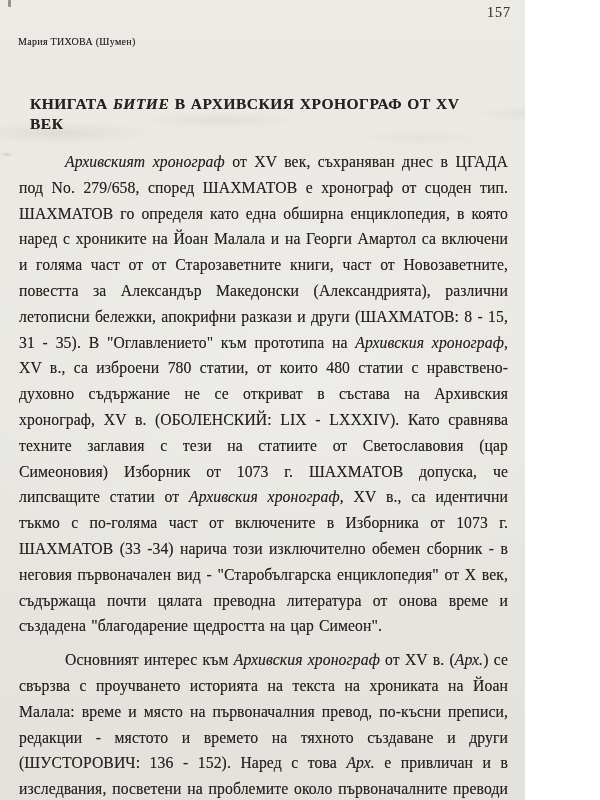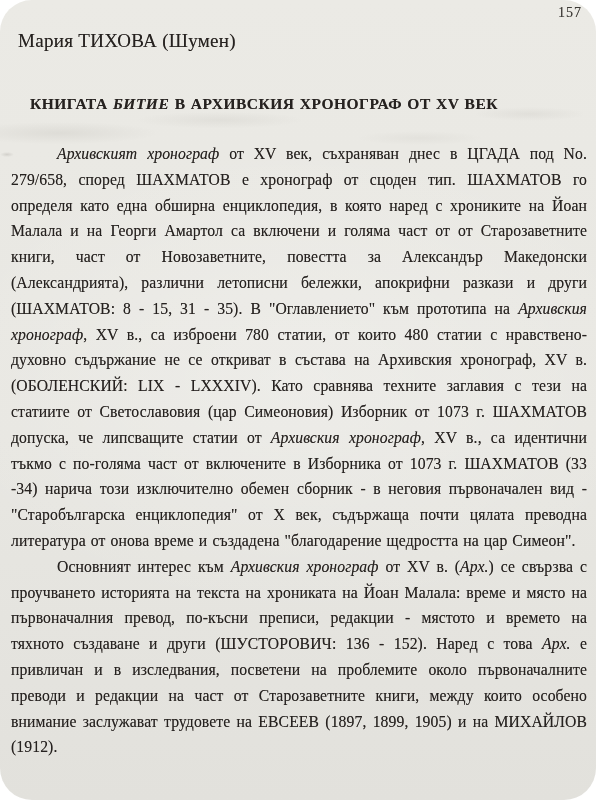--- a/index.html
+++ b/index.html
@@ -2,64 +2,63 @@
 <html><head>
 <meta charset="utf-8">
 <style>
   html, body { margin: 0; padding: 0; }
   body {
     width: 600px; height: 800px;
     font-family: "Liberation Serif", "DejaVu Serif", serif;
   }
   .sheet {
     position: relative;
-    width: 596px; height: 800px;
+    width: 525px; height: 800px;
     overflow: hidden;
     color: #262220;
     text-shadow: 0 0 .6px rgba(45,40,35,.5);
     background:
       radial-gradient(140px 16px at 60px 133px, rgba(110,105,96,.10), transparent 70%),
       radial-gradient(120px 12px at 220px 120px, rgba(110,105,96,.08), transparent 70%),
       radial-gradient(80px 10px at 530px 114px, rgba(110,105,96,.08), transparent 70%),
       radial-gradient(90px 10px at 420px 138px, rgba(110,105,96,.06), transparent 70%),
       radial-gradient(500px 320px at 300px 380px, rgba(255,255,255,.22), transparent 75%),
       linear-gradient(180deg, #ebeae5 0%, #e8e7e2 55%, #e2e1dc 100%);
-    border-radius: 32px;
   }
   .speck {
     position: absolute; left: 8px; top: 0;
     width: 3px; height: 7px;
     background: #4a4741; opacity: .55; border-radius: 1px;
   }
   .edge-mark {
     position: absolute; left: 0; top: 152px;
     width: 14px; height: 5px;
     background: radial-gradient(closest-side, rgba(100,95,88,.18), transparent);
   }
   .page-number {
     position: absolute; top: 5px; right: 14px;
     font-size: 14px; letter-spacing: 1px; color: #3c3a36;
   }
   .byline {
-    position: absolute; top: 30px; left: 18px;
-    font-size: 19px; letter-spacing: .3px;
+    position: absolute; top: 36px; left: 18px;
+    font-size: 10px; letter-spacing: .3px;
   }
   .title {
     position: absolute; top: 78px; left: 14px; right: 12px;
     margin: 16px;
     font-size: 15.5px; font-weight: 700;
     letter-spacing: .5px; word-spacing: 1px; line-height: 20px;
   }
   .body-text {
     position: absolute; top: 141px; left: 11px; right: 9px;
     font-size: 15.7px; line-height: 25.8px;
     text-align: justify;
     letter-spacing: .1px; word-spacing: 1px;
   }
-  .para { margin: 0; text-indent: 46px; }
+  .para { margin: 8px; text-indent: 46px; }
   .i { font-style: italic; }
   .b { font-weight: 700; }
 </style>
 </head>
 <body>
 
 <div class="sheet">
   <div class="speck"></div>
   <div class="edge-mark"></div>
   <div class="page-number">157</div>

